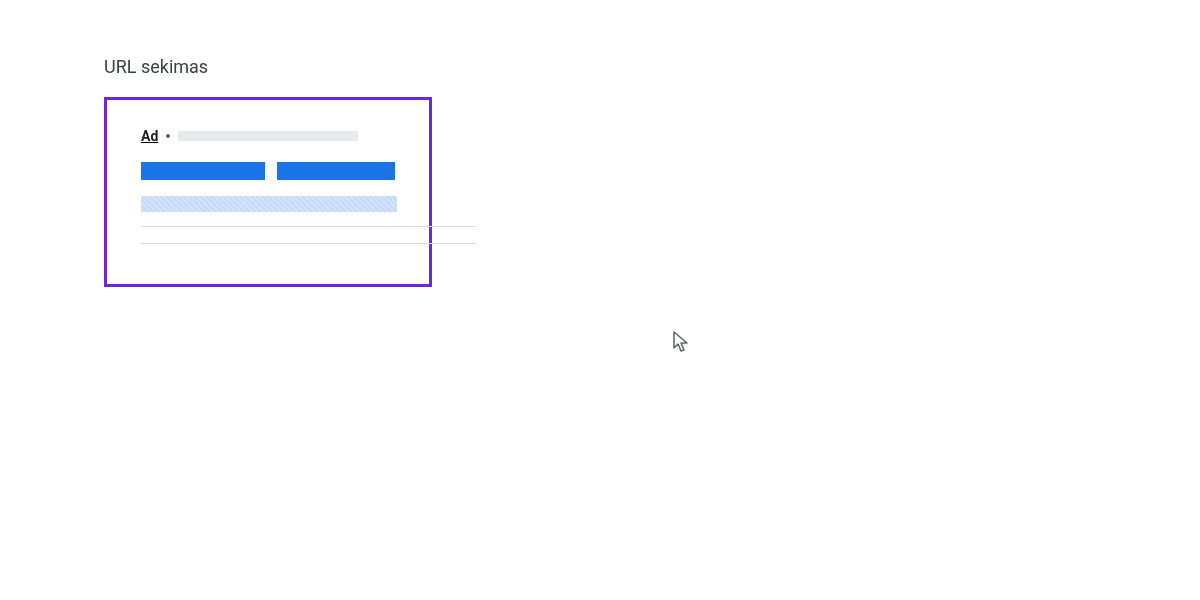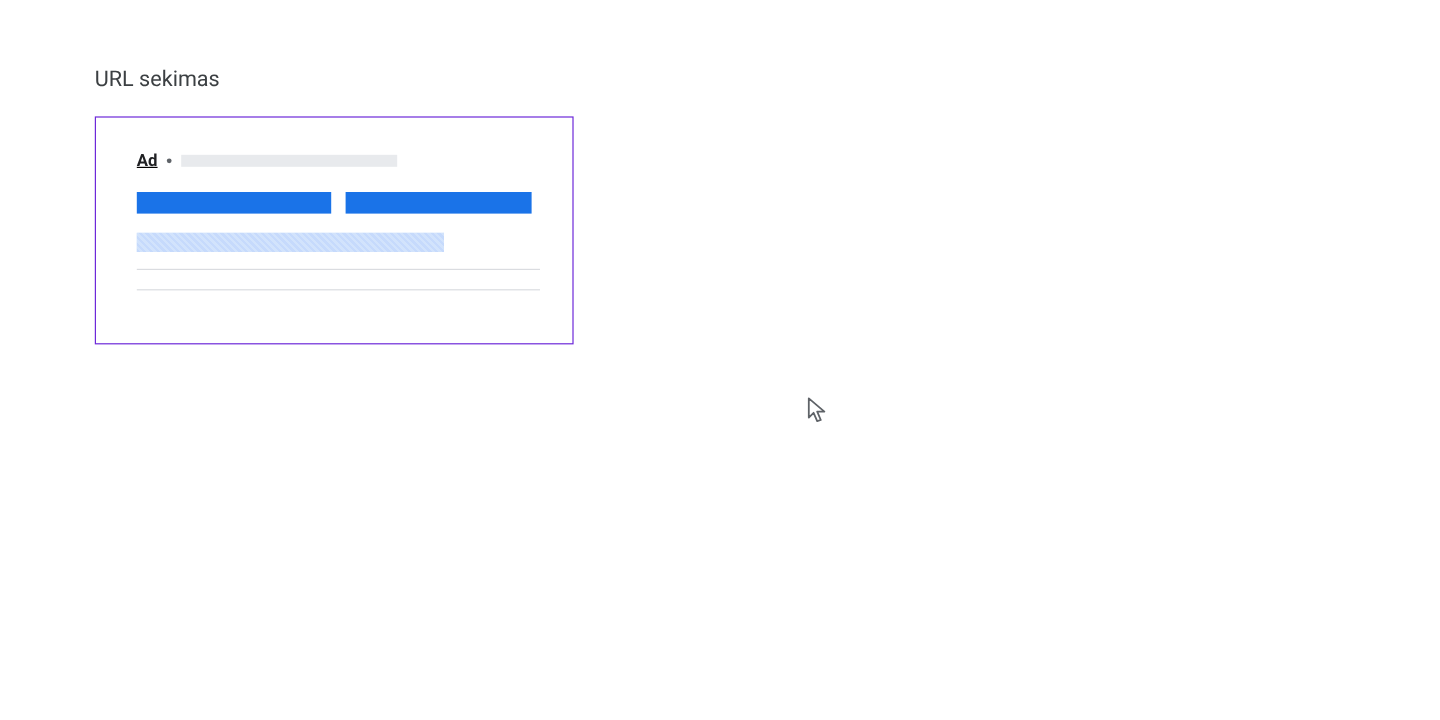--- a/index.html
+++ b/index.html
@@ -8,32 +8,32 @@
       box-sizing: border-box;
     }
     body {
       font-family: 'Google Sans', Roboto, Arial, sans-serif;
       background: #ffffff;
       width: 1200px;
       height: 600px;
       position: relative;
     }
     .container {
-      padding: 56px 0 0 79px;
+      padding: 56px 0 0 104px;
     }
     .section-title {
       font-size: 18px;
       font-weight: 400;
       color: #3c4043;
       margin-bottom: 20px;
     }
     .ad-preview-card {
-      width: 399px;
+      width: 328px;
       height: 190px;
-      border: 1px solid #6d28d9;
+      border: 3px solid #6d28d9;
       padding: 28px 34px 24px 34px;
       background: #ffffff;
       text-decoration: underline;
     }
     .ad-header-row {
       display: flex;
       align-items: center;
       gap: 8px;
       margin-bottom: 18px;
     }

